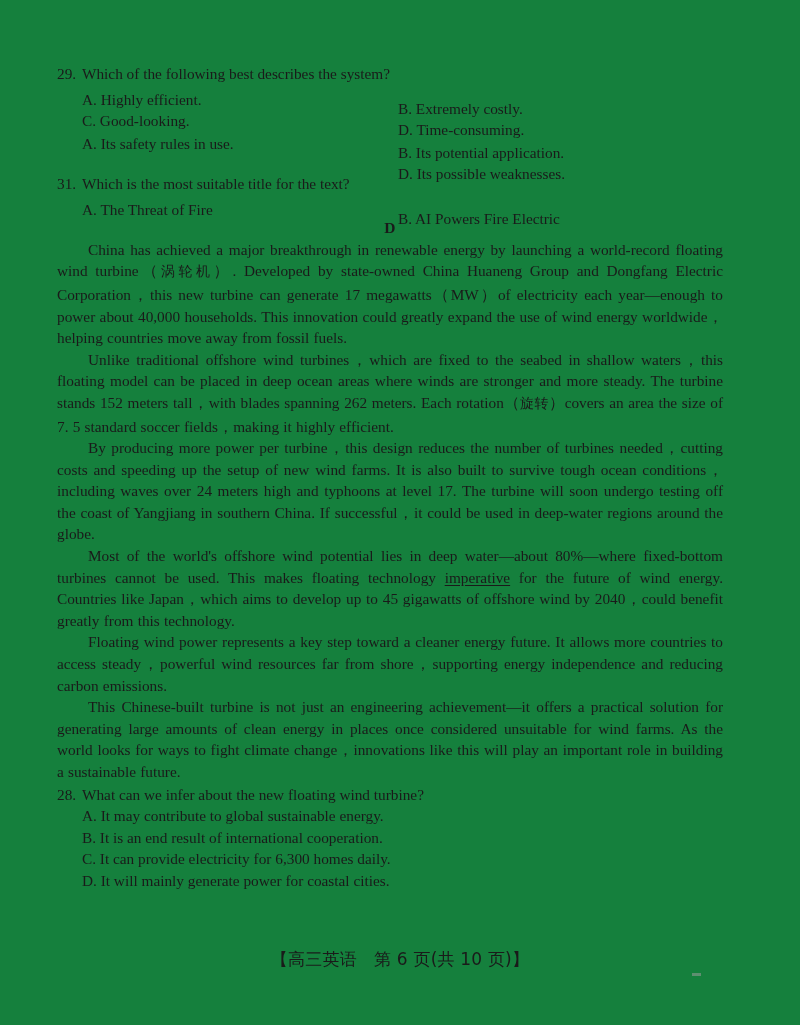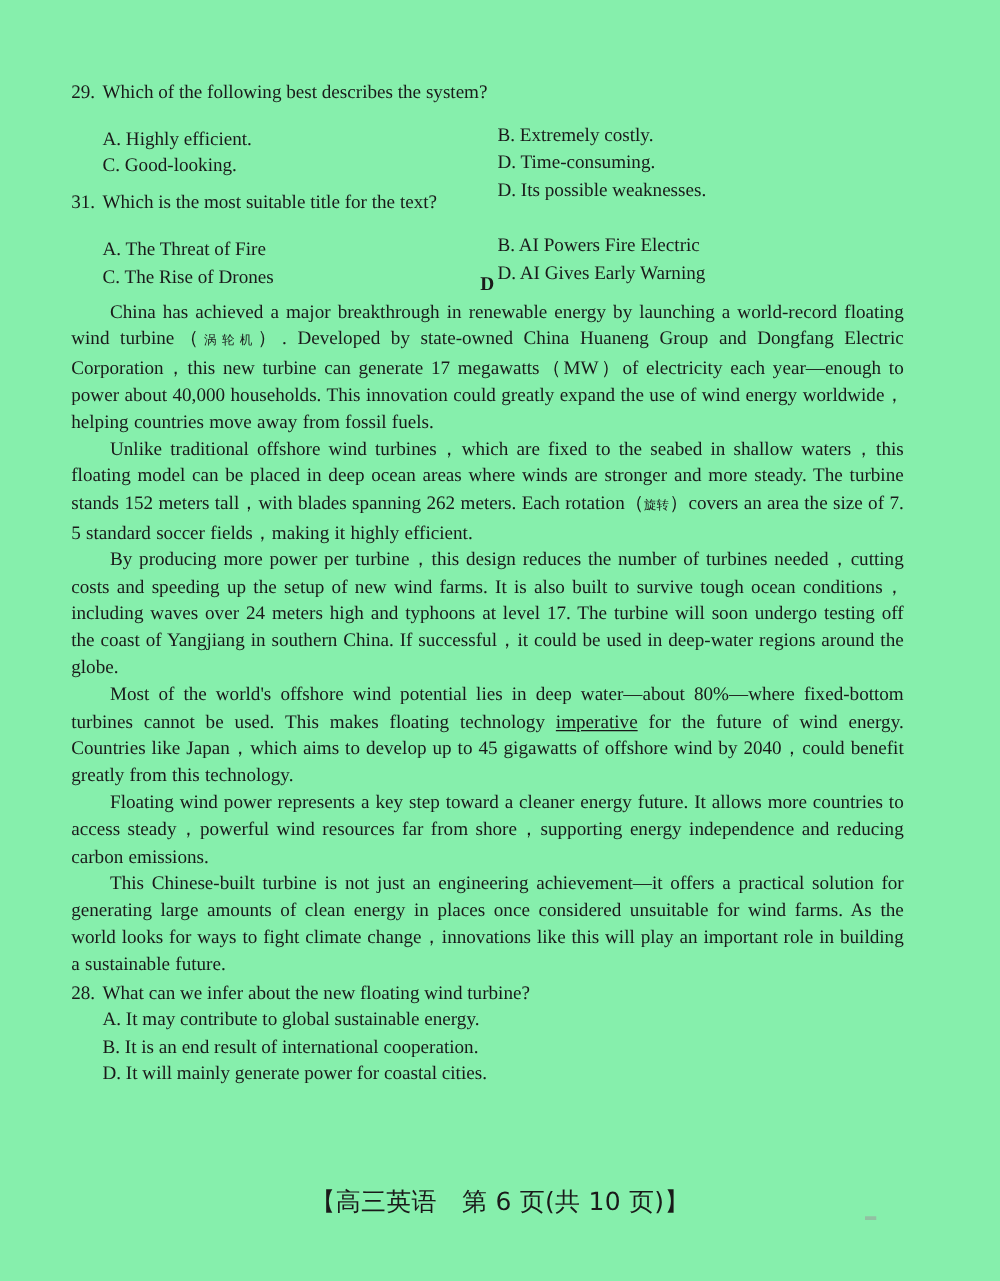--- a/index.html
+++ b/index.html
@@ -15,21 +15,21 @@
     overflow: hidden;
     font-family: "Liberation Serif", "DejaVu Serif", serif;
     color: #1a1a1a;
     -webkit-font-smoothing: antialiased;
   }
   .page {
     position: absolute;
     left: 0; top: 0;
     width: 800px;
     height: 1025px;
-    background: #86efac;
+    background: #15803d;
   }
   .content {
     position: absolute;
     left: 57px;
     top: 62px;
     width: 666px;
   }
 
   
   .question {
@@ -49,21 +49,21 @@
   }
   .opt-row {
     display: block;
     position: relative;
     height: 21.6px;
     padding-left: 25px;
   }
   .opt-a {
     position: absolute;
     left: 25px;
-    top: 16px;
+    top: 4px;
     white-space: nowrap;
   }
   .opt-b {
     position: absolute;
     left: 341px;
     top: 13px;
     white-space: nowrap;
   }
   .opt-single {
     display: block;
@@ -89,36 +89,36 @@
     line-height: 21.6px;
     margin: 0;
     text-indent: 31px;
     word-spacing: 0.4px;
   }
   .para .u {
     text-decoration: underline;
     text-underline-offset: 2px;
   }
   .cjk {
-    font-family: Liberation Serif, serif;
-    font-size: 10px;
+    font-family: Liberation Mono, monospace;
+    font-size: 14px;
   }
 
   .q-block {
     margin-top: 1px;
   }
 
   
   .footer {
     position: absolute;
     left: 0;
     top: 948px;
     width: 800px;
     text-align: center;
-    font-size: 20px;
+    font-size: 17px;
     font-family: "DejaVu Sans", "Liberation Sans", sans-serif;
     color: #1a1a1a;
     letter-spacing: 0.2px;
   }
   .scan-dot {
     position: absolute;
     left: 692px;
     top: 973px;
     width: 9px;
     height: 3px;
@@ -139,33 +139,33 @@
         <span class="opt-b">B. Extremely costly.</span>
       </span>
       <span class="opt-row">
         <span class="opt-a">C. Good-looking.</span>
         <span class="opt-b">D. Time-consuming.</span>
       </span>
     </div>
 
     <div class="question q-block">
       <span class="opt-row">
+        <span class="opt-a">A. Its safety rules in use.</span>
+        <span class="opt-b">B. Its potential application.</span>
+      </span>
+      <span class="opt-row">
         <span class="opt-b">D. Its possible weaknesses.</span>
       </span>
     </div>
 
     <div class="question q-block">
       <span class="q-stem"><span class="q-num">31.</span><span>Which is the most suitable title for the text?</span></span>
       <span class="opt-row">
         <span class="opt-a">A. The Threat of Fire</span>
         <span class="opt-b">B. AI Powers Fire Electric</span>
-      </span>
-      <span class="opt-row">
-        <span class="opt-a">C. The Rise of Drones</span>
-        <span class="opt-b">D. AI Gives Early Warning</span>
       </span>
     </div>
 
     <div class="passage-label">D</div>
 
     <p class="para"><span>China has achieved a major breakthrough in renewable energy by launching a world-record floating wind turbine（</span><span class="cjk">涡轮机</span><span>）. Developed by state-owned China Huaneng Group and Dongfang Electric Corporation，this new turbine can generate 17 megawatts（MW）of electricity each year—enough to power about 40,000 households. This innovation could greatly expand the use of wind energy worldwide，helping countries move away from fossil fuels.</span></p>
 
     <p class="para"><span>Unlike traditional offshore wind turbines，which are fixed to the seabed in shallow waters，this floating model can be placed in deep ocean areas where winds are stronger and more steady. The turbine stands 152 meters tall，with blades spanning 262 meters. Each rotation（</span><span class="cjk">旋转</span><span>）covers an area the size of 7. 5 standard soccer fields，making it highly efficient.</span></p>
 
     <p class="para">By producing more power per turbine，this design reduces the number of turbines needed，cutting costs and speeding up the setup of new wind farms. It is also built to survive tough ocean conditions，including waves over 24 meters high and typhoons at level 17. The turbine will soon undergo testing off the coast of Yangjiang in southern China. If successful，it could be used in deep-water regions around the globe.</p>
@@ -173,20 +173,21 @@
     <p class="para"><span>Most of the world's offshore wind potential lies in deep water—about 80%—where fixed-bottom turbines cannot be used. This makes floating technology </span><span class="u">imperative</span><span> for the future of wind energy. Countries like Japan，which aims to develop up to 45 gigawatts of offshore wind by 2040，could benefit greatly from this technology.</span></p>
 
     <p class="para">Floating wind power represents a key step toward a cleaner energy future. It allows more countries to access steady，powerful wind resources far from shore，supporting energy independence and reducing carbon emissions.</p>
 
     <p class="para">This Chinese-built turbine is not just an engineering achievement—it offers a practical solution for generating large amounts of clean energy in places once considered unsuitable for wind farms. As the world looks for ways to fight climate change，innovations like this will play an important role in building a sustainable future.</p>
 
     <div class="question q-block">
       <span class="q-stem"><span class="q-num">28.</span><span>What can we infer about the new floating wind turbine?</span></span>
       <span class="opt-single">A. It may contribute to global sustainable energy.</span>
       <span class="opt-single">B. It is an end result of international cooperation.</span>
+      <span class="opt-single">C. It can provide electricity for 6,300 homes daily.</span>
       <span class="opt-single">D. It will mainly generate power for coastal cities.</span>
     </div>
 
   </div>
 
   <div class="footer">【高三英语　第 6 页(共 10 页)】</div>
   <div class="scan-dot"></div>
 </div>
 
 </body></html>

